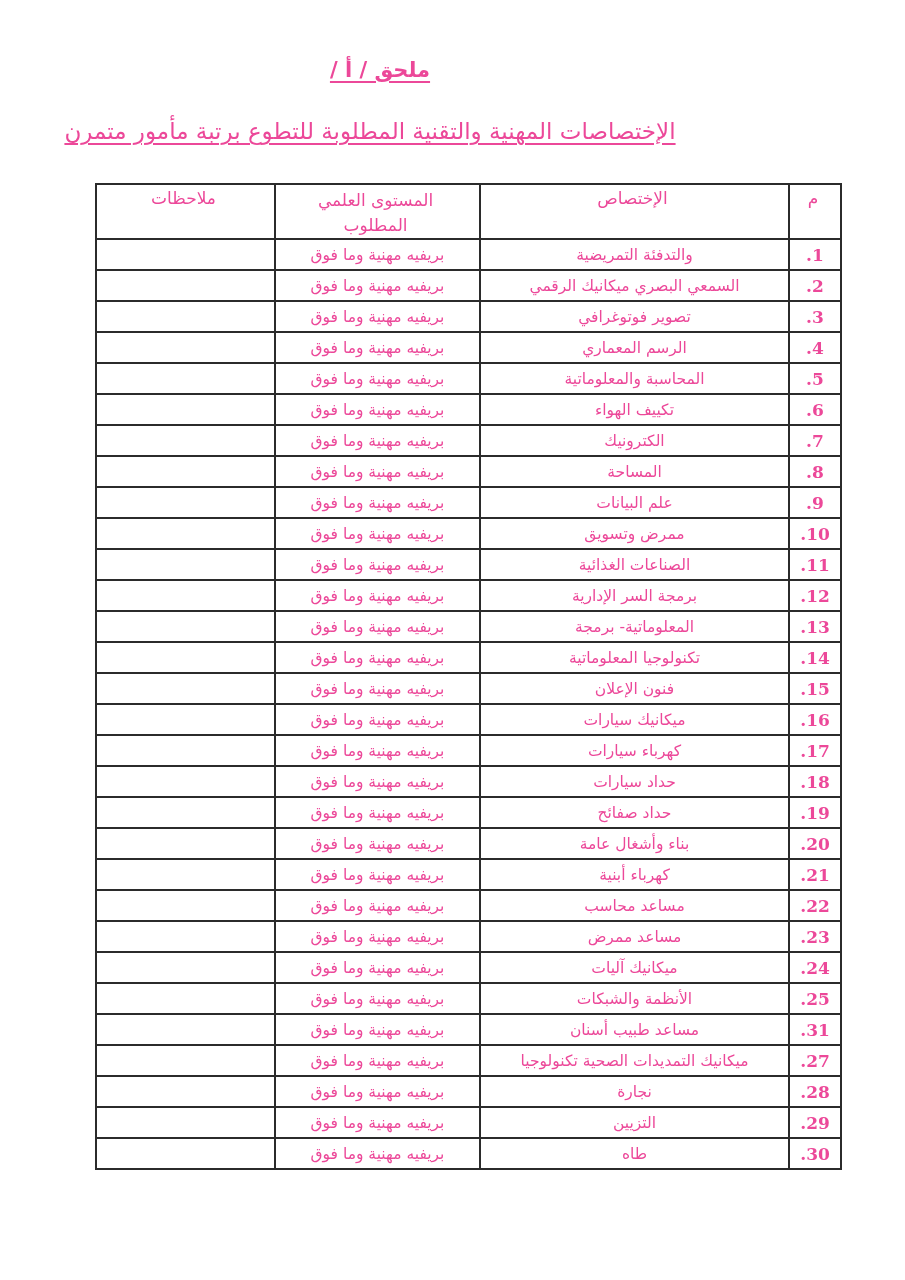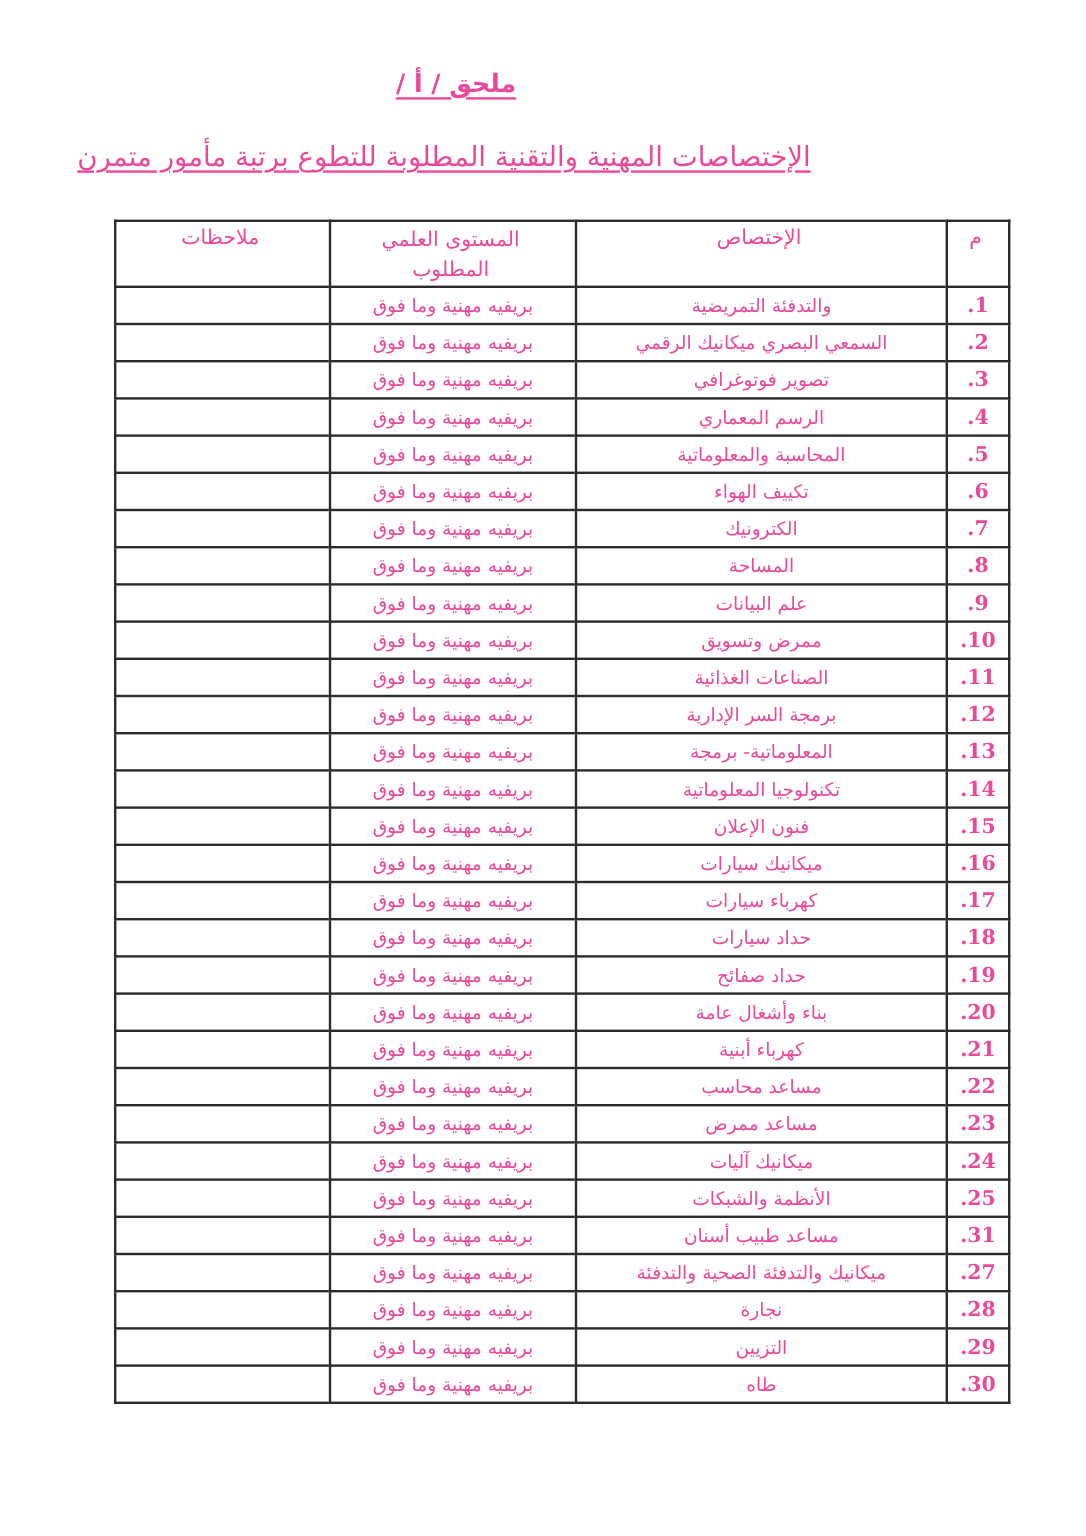--- a/index.html
+++ b/index.html
@@ -269,21 +269,21 @@
     <td class="cell-notes"></td>
   </tr>
         <tr>
     <td class="cell-num">31.</td>
     <td class="cell-spec">مساعد طبيب أسنان</td>
     <td class="cell-edu">بريفيه مهنية وما فوق</td>
     <td class="cell-notes"></td>
   </tr>
         <tr>
     <td class="cell-num">27.</td>
-    <td class="cell-spec">ميكانيك والتدفئة الصحية والتدفئة</td>
+    <td class="cell-spec">ميكانيك التمديدات الصحية تكنولوجيا</td>
     <td class="cell-edu">بريفيه مهنية وما فوق</td>
     <td class="cell-notes"></td>
   </tr>
         <tr>
     <td class="cell-num">28.</td>
     <td class="cell-spec">نجارة</td>
     <td class="cell-edu">بريفيه مهنية وما فوق</td>
     <td class="cell-notes"></td>
   </tr>
         <tr>

